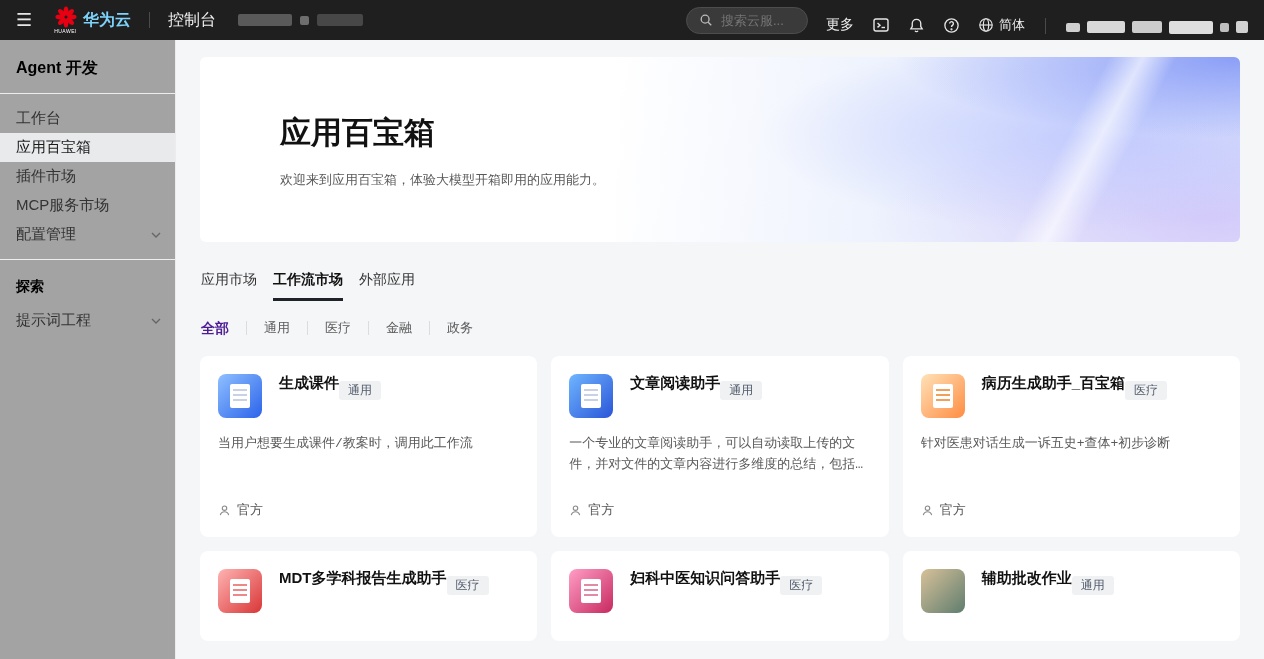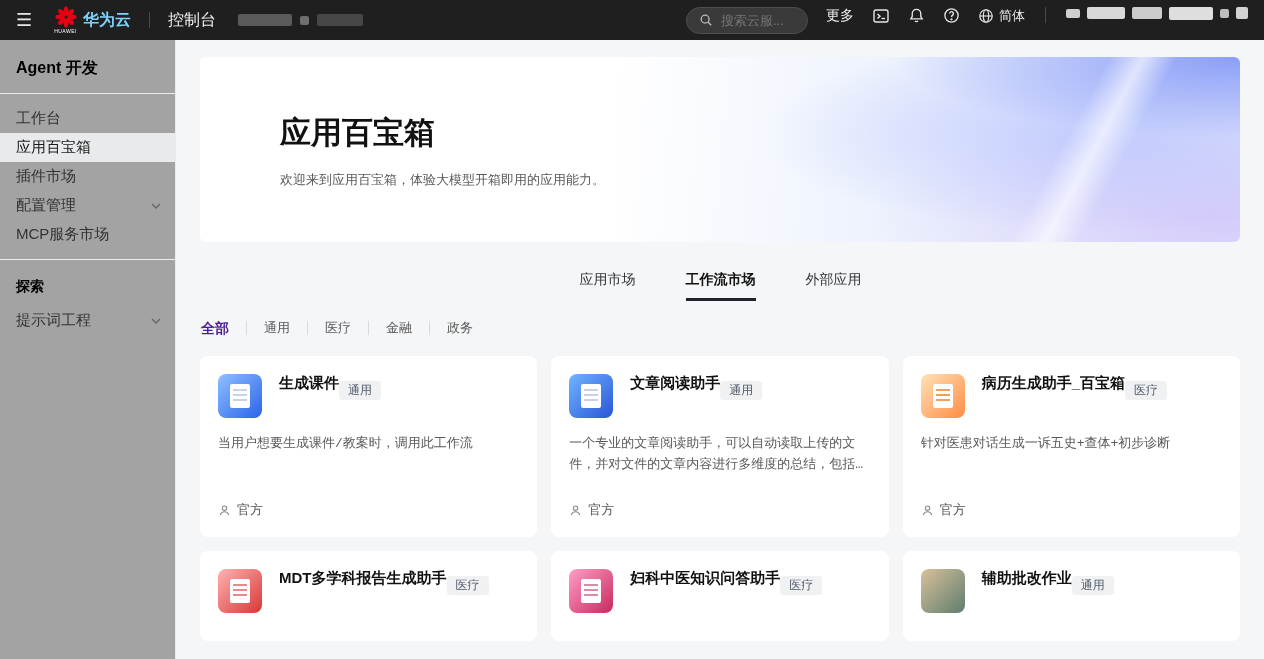--- a/index.html
+++ b/index.html
@@ -19,21 +19,21 @@
   .hamburger { font-size:18px; color:#e6e6e6; cursor:pointer; padding:0 8px 0 0; }
   .logo { display:flex; align-items:center; gap:6px; margin-left:14px; cursor:pointer; }
   .logo-flower { display:flex; flex-direction:column; align-items:center; line-height:1; }
   .logo-caption { font-size:5px; color:#fff; letter-spacing:.5px; margin-top:1px; }
   .brand-text { font-size:16px; font-weight:bold; color:#7dd3fc; }
   .tb-divider { width:1px; height:16px; background:#4a4a4a; margin:0 18px; }
   .console-label { font-size:16px; color:#f0f0f0; cursor:pointer; }
   .redacted { border-radius:2px; display:inline-block; }
   .tb-redacted-group { display:flex; align-items:center; gap:8px; margin-left:22px; }
 
-  .tb-right { margin-left:auto; display:flex; align-items:flex-start; gap:18px; }
+  .tb-right { margin-left:auto; display:flex; align-items:flex-end; gap:18px; }
   .search-pill {
     display:flex; align-items:center; gap:6px;
     background:#3a3a3a; border:1px solid #4d4d4d; border-radius:14px;
     height:27px; padding:0 12px; width:122px;
   }
   .search-pill input {
     background:transparent; border:none; outline:none;
     color:#bdbdbd; font-size:13px; width:80px;
     font-family:"Liberation Sans", sans-serif;
   }
@@ -75,21 +75,21 @@
   .hero-art::after {
     content:""; position:absolute; top:-30px; right:120px; width:60px; height:260px;
     background:linear-gradient(90deg, rgba(255,255,255,0), rgba(255,255,255,.65), rgba(255,255,255,0));
     transform:rotate(28deg);
   }
   .hero-inner { position:relative; padding:55px 0 0 80px; }
   .hero-title { font-size:31px; font-weight:bold; color:#111; }
   .hero-sub { margin-top:17px; font-size:13px; color:#595959; }
 
   
-  .tabs { margin-top:29px; display:flex; gap:50px; padding-left:1px;justify-content:center; }
+  .tabs { margin-top:29px; display:flex; gap:16px; padding-left:1px; }
   .tab { font-size:14px; color:#333; padding-bottom:9px; cursor:pointer; border-bottom:3px solid transparent; }
   .tab.active { font-weight:bold; color:#111; border-bottom-color:#1f2329; }
 
   
   .filters { margin-top:20px; display:flex; align-items:center; }
   .filter { font-size:13px; color:#595959; padding:0 17px; cursor:pointer; line-height:14px; }
   .filter:first-child { padding-left:1px; font-weight:bold; color:#4c1d95; font-size:14px; }
   .filter + .filter { border-left:1px solid #dcdcdc; }
 
   
@@ -235,29 +235,29 @@
     <div class="sb-item">
       <span>工作台</span>
     </div>
     <div class="sb-item active">
       <span>应用百宝箱</span>
     </div>
     <div class="sb-item">
       <span>插件市场</span>
     </div>
     <div class="sb-item">
+      <span>MCP服务市场</span>
+    </div>
+    <div class="sb-item">
       <span>配置管理</span>
       <span class="chev">
         <svg width="10" height="6" viewBox="0 0 10 6" fill="none" stroke="#666" stroke-width="1.4">
             <polyline points="1,1 5,5 9,1"></polyline>
           </svg>
       </span>
-    </div>
-    <div class="sb-item">
-      <span>MCP服务市场</span>
     </div>
 
     <div class="sb-divider2"></div>
     <div class="sb-section">探索</div>
 
     <div class="sb-item">
       <span>提示词工程</span>
       <span class="chev">
         <svg width="10" height="6" viewBox="0 0 10 6" fill="none" stroke="#666" stroke-width="1.4">
             <polyline points="1,1 5,5 9,1"></polyline>

